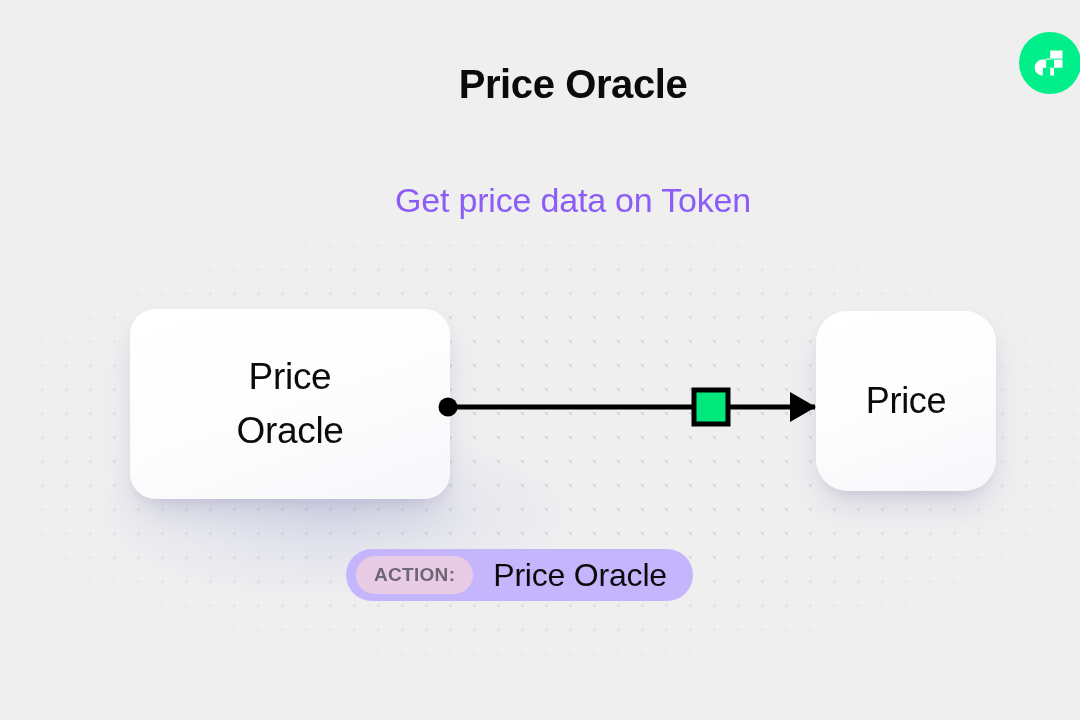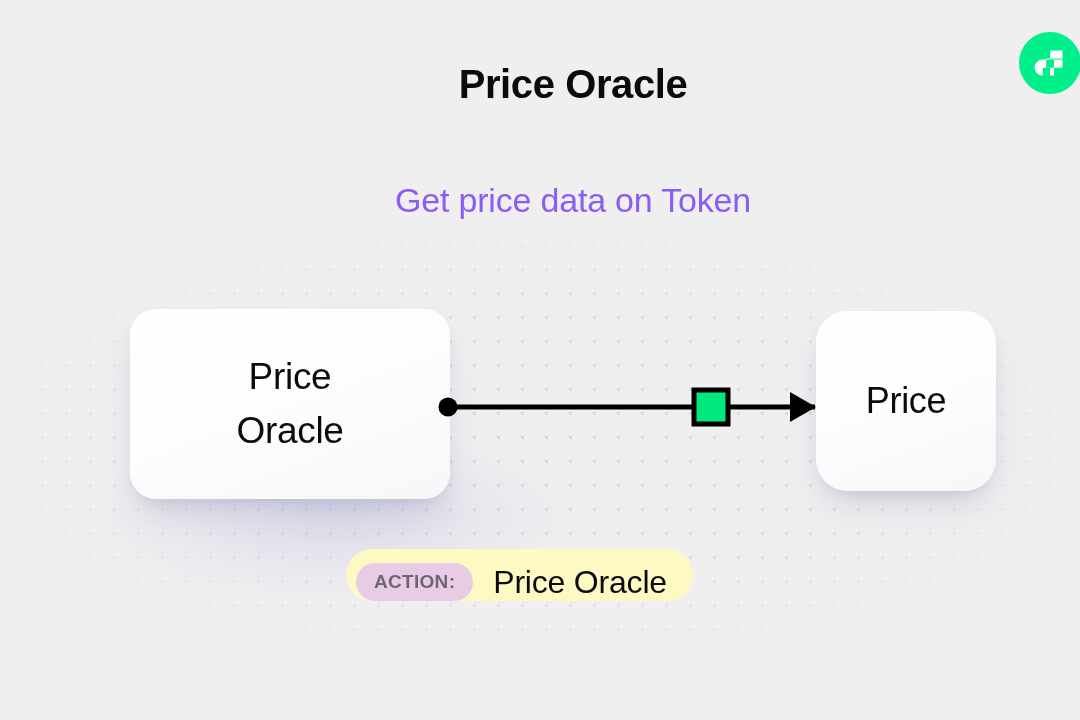--- a/index.html
+++ b/index.html
@@ -135,24 +135,24 @@
     height: 720px;
     pointer-events: none;
   }
 
   
   #action-badge {
     position: absolute;
     left: 313px;
     top: 549px;
     height: 52px;
-    background: #fef9c3;
+    background: #c4b5fd;
     border-radius: 26px;
     display: flex;
-    align-items: flex-end;
+    align-items: center;
     padding: 0 26px 0 10px;
     box-sizing: border-box;
   }
   #action-badge-chip {
     background: #e8cbe4;
     border-radius: 20px;
     height: 38px;
     display: flex;
     align-items: center;
     padding: 0 18px;

